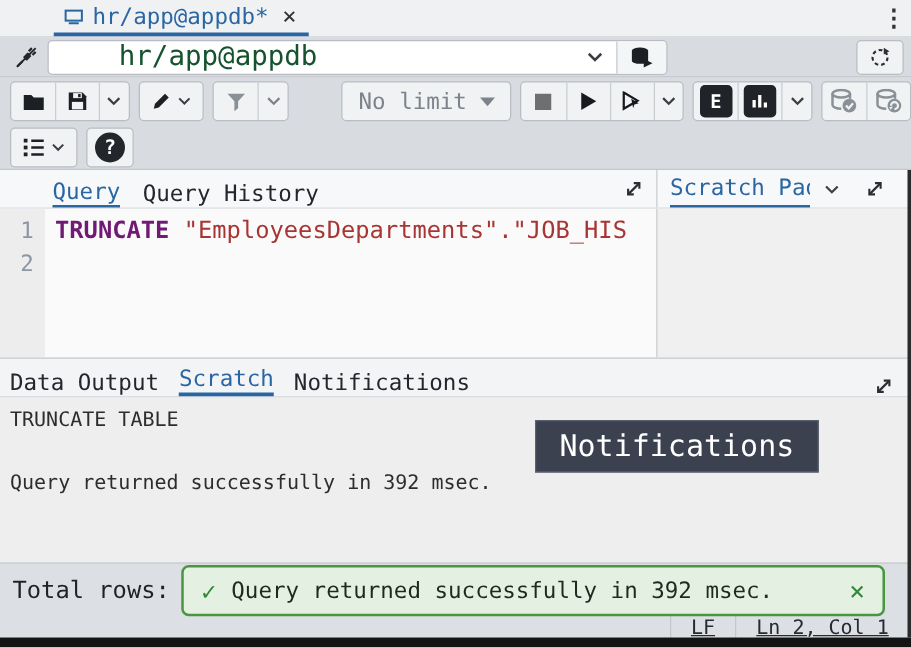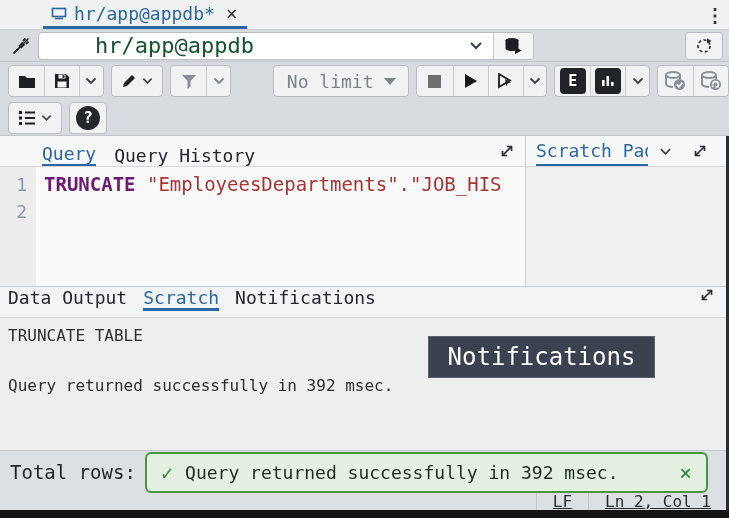--- a/index.html
+++ b/index.html
@@ -66,21 +66,21 @@
   .gutter { position:absolute; left:0; top:0; width:36px; height:119px; background:#ededee;
     color:#8d97a3; font-size:18px; text-align:right; padding:4px 9px 0 0; line-height:27px; }
   .code-area { position:absolute; left:44px; top:4px; width:481px; height:112px;
     overflow:hidden; font-size:19px; line-height:27px; white-space:pre; cursor:text; }
   .kw { color:#701a75; font-weight:bold; }
   .ident { color:#a93434; }
   .scratch-pane { position:absolute; left:525px; top:0; width:202px; height:119px;
     background:#f0f0f0; border-left:1px solid #c9ccd0; cursor:text; }
   
   .rtabs { position:absolute; left:0; top:286px; width:727px; height:32px; background:#f3f4f5;
-    border-top:1px solid #c6c9cd; border-bottom:1px solid #d5d8db; display:flex; align-items:flex-start; gap:16px; padding-left:8px; }
+    border-top:1px solid #c6c9cd; border-bottom:1px solid #d5d8db; display:flex; align-items:flex-end; gap:16px; padding-left:8px; }
   .rtabs .ptab.active { border-bottom-width:3px; }
   .rtabs-expand { margin-left:auto; width:40px; display:flex; align-items:center; justify-content:center; cursor:pointer; }
   .messages { position:absolute; left:0; top:318px; width:727px; height:132px; background:#eeeeee;
     font-size:16px; color:#2d2d2d; }
   .msg-line1 { position:absolute; left:8px; top:8px; }
   .msg-line2 { position:absolute; left:8px; top:58px; }
   
   .tooltip { position:absolute; left:428px; top:336px; width:227px; height:42px;
     background:#3c4150; border:1px solid #5a6070; color:#ffffff; font-size:24px;
     display:flex; align-items:center; justify-content:center; z-index:5; }

